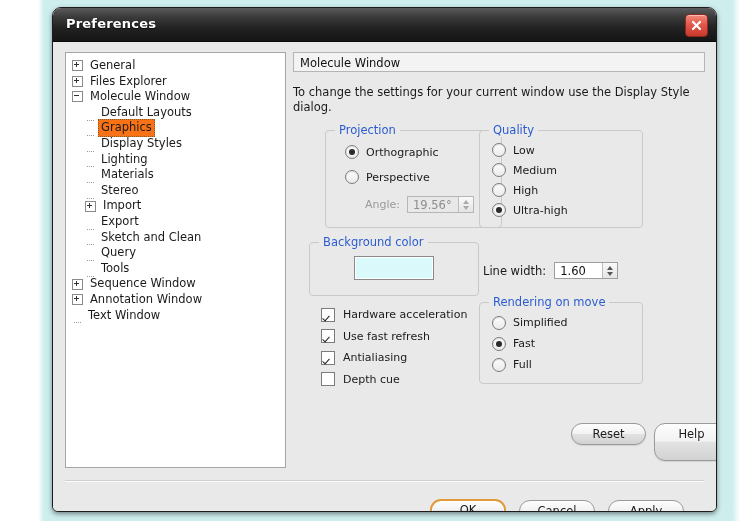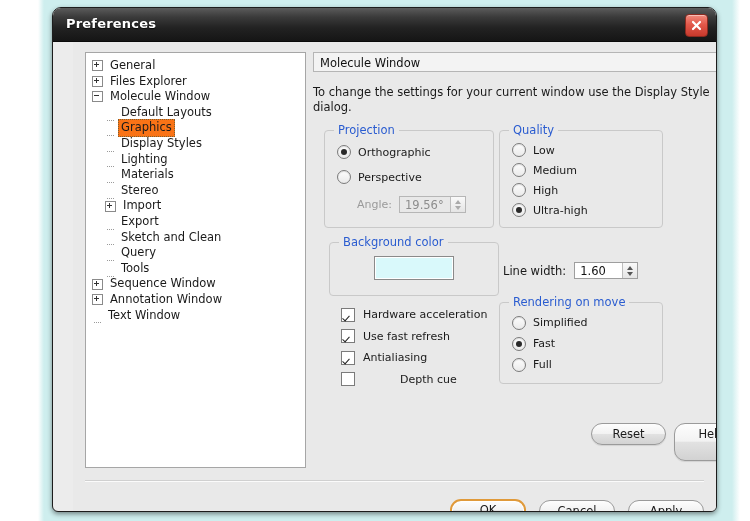--- a/index.html
+++ b/index.html
@@ -50,21 +50,20 @@
     box-shadow: inset 0 1px 0 rgba(255,255,255,0.45);
     cursor: pointer;
   }
   .close-btn svg { position:absolute; left:3px; top:3px; }
 
   .dlg-body {
     position: relative;
     height: calc(100% - 34px);
     background: #e9e9e9;
     padding: 0;
-    margin-left: 20px;
   }
 
   
   .tree-panel {
     position: absolute;
     left: 12px; top: 10px;
     width: 221px; height: 416px;
     background: #ffffff;
     border: 1px solid #a6a6a6;
     box-sizing: border-box;
@@ -352,21 +351,21 @@
       </div>
 
       <div class="content">
 
         <div class="page-header">Molecule Window</div>
 
         <div class="note">
           <div>To change the settings for your current window use the Display Style dialog.</div>
         </div>
 
-        <div class="gbox" style="left:11px; top:78px; width:168px; height:96px;">
+        <div class="gbox" style="left:32px; top:78px; width:168px; height:96px;padding-left:7px;">
           <div class="gtitle">Projection</div>
           <div style="padding:11px 0 0 12px;">
             <div class="radio-row">
               <span class="radio on"></span>
               <span>Orthographic</span>
             </div>
             <div class="radio-row" style="margin-top:5px;">
               <span class="radio"></span>
               <span>Perspective</span>
             </div>
@@ -429,21 +428,21 @@
               <span>Hardware acceleration</span>
             </div>
             <div class="check-row" style="height: 21.5px;">
               <span class="cbx on"></span>
               <span>Use fast refresh</span>
             </div>
             <div class="check-row" style="height: 21.5px;">
               <span class="cbx on"></span>
               <span>Antialiasing</span>
             </div>
-            <div class="check-row" style="height: 21.5px; gap: 37px;">
+            <div class="check-row" style="height: 21.5px;">
               <span class="cbx"></span>
               <span>Depth cue</span>
             </div>
           </div>
 
         <div class="gbox" style="left:186px; top:250px; width:162px; height:80px;">
           <div class="gtitle">Rendering on move</div>
           <div style="padding:9px 0 0 12px;">
             <div class="radio-row" style="height:21px;">
               <span class="radio"></span>

